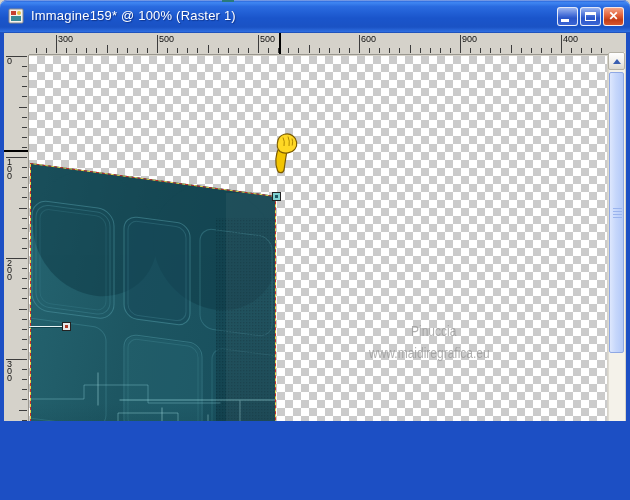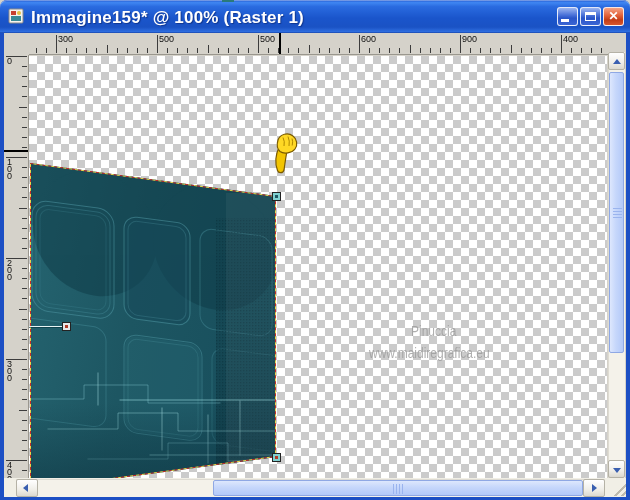--- a/index.html
+++ b/index.html
@@ -5,33 +5,33 @@
   html,body{margin:0;padding:0;background:#888;}
   *{box-sizing:border-box;font-family:"Liberation Sans",sans-serif;}
   #stage{position:relative;width:630px;height:500px;overflow:hidden;background:#d5d2ca;}
 
   
   .window{position:absolute;inset:0;background:#1c4fc4;border-radius:7px 7px 0 0;}
   .titlebar{position:absolute;left:0;top:0;width:630px;height:33px;border-radius:7px 7px 0 0;
     background:linear-gradient(180deg,#2257cf 0%,#3f86f2 8%,#2a6be0 20%,#1a55cb 55%,#1a52c4 82%,#2e6ee0 96%,#1643a8 100%);
     box-shadow:inset 0 1px 0 rgba(255,255,255,.35);}
   .win-icon{position:absolute;left:7px;top:7px;width:18px;height:18px;}
-  .title-text{position:absolute;left:31px;top:8px;color:#fff;font-size:17px;font-weight:bold;
+  .title-text{position:absolute;left:31px;top:8px;color:#fff;font-size:13px;font-weight:normal;
     text-shadow:1px 1px 1px #10368f;white-space:nowrap;letter-spacing:.2px;}
   .tb-btn{position:absolute;top:7px;width:21px;height:19px;border:1px solid rgba(255,255,255,.85);
     border-radius:3px;cursor:pointer;}
   .btn-blue{background:linear-gradient(180deg,#9db6f0 0%,#4d74da 40%,#2a55c8 60%,#3b66d4 100%);}
   .btn-min{right:52px;} .btn-max{right:29px;}
   .btn-close{right:6px;background:linear-gradient(180deg,#f5a284 0%,#e26038 45%,#c33d16 70%,#d8562c 100%);
     color:#fff;font-size:12px;font-weight:bold;text-align:center;line-height:17px;}
   .glyph-min{position:absolute;left:3px;bottom:3px;width:8px;height:3px;background:#fff;}
   .glyph-max{position:absolute;left:4px;top:4px;width:11px;height:9px;border:1px solid #fff;border-top:3px solid #fff;}
   .bg-fragment{position:absolute;left:222px;top:0;width:12px;height:2px;background:#2a7a7a;}
 
-  .content{position:absolute;left:4px;top:33px;width:622px;height:464px;background:#d5d2ca;overflow:hidden;}
+  .content{position:absolute;left:4px;top:33px;width:622px;height:388px;background:#d5d2ca;overflow:hidden;}
 
   
   .hruler{position:absolute;left:0;top:0;width:604px;height:22px;background:#d5d2ca;border-bottom:1px solid #9a978e;}
   .vruler{position:absolute;left:0;top:9px;width:25px;height:436px;background:#d5d2ca;border-right:1px solid #9a978e;}
   .ruler-corner{position:absolute;left:0;top:0;width:25px;height:22px;background:#d5d2ca;}
   .htick{position:absolute;width:1px;background:#3c3c3c;}
   .htick.minor{bottom:1px;height:5px;} .htick.mid{bottom:1px;height:8px;} .htick.major{top:2px;bottom:1px;height:auto;}
   .hlabel{position:absolute;top:1px;font-size:9px;color:#111;}
   .vtick{position:absolute;height:1px;background:#3c3c3c;}
   .vtick.minor{right:1px;width:5px;} .vtick.mid{right:1px;width:8px;} .vtick.major{left:2px;right:1px;width:auto;}

